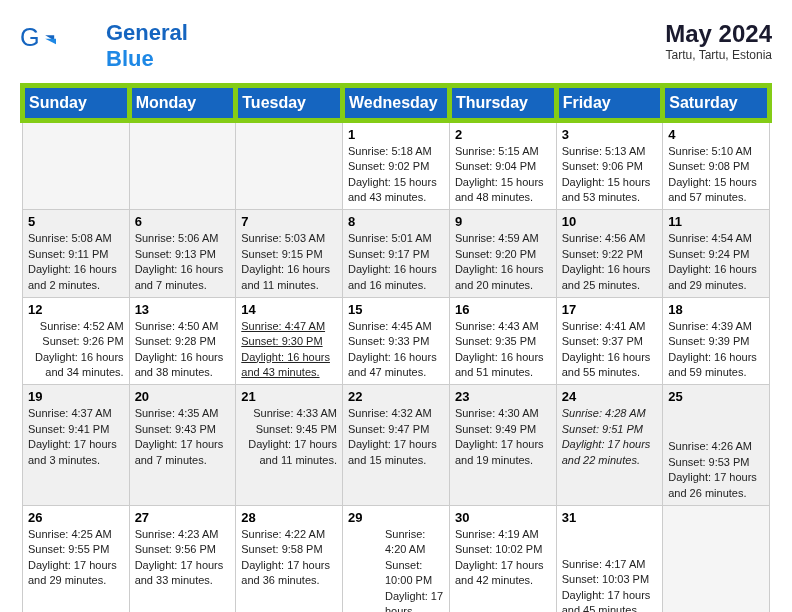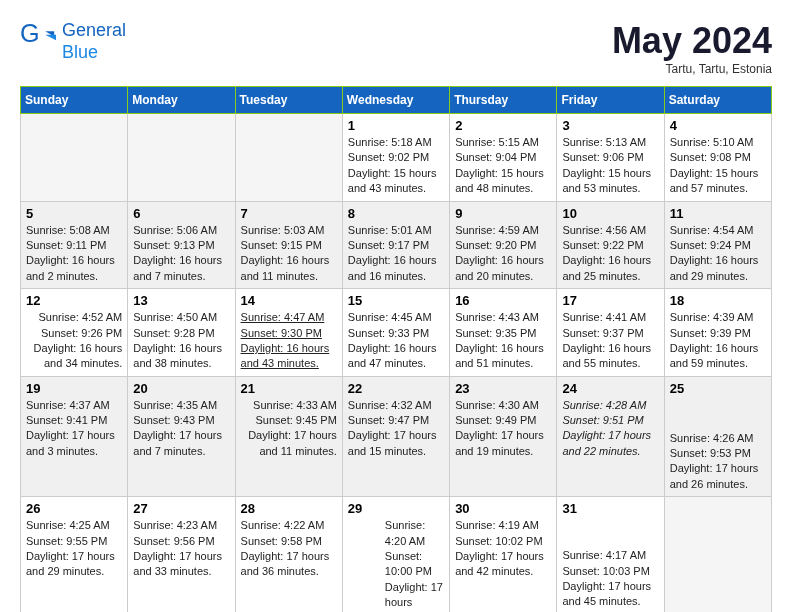--- a/index.html
+++ b/index.html
@@ -15,57 +15,58 @@
       justify-content: space-between;
       align-items: flex-start;
       margin-bottom: 10px;
     }
     .logo {
       display: flex;
       align-items: center;
       gap: 6px;
     }
     .logo-text {
-      font-size: 18px;
-      font-weight: normal;
+      font-size: 22px;
+      font-weight: bold;
       color: #1a1a2e;
       line-height: 1.2;
+      margin-left: 44px;
     }
     .logo-text span {
       color: #1565c0;
     }
     .logo-icon {
       width: 36px;
       height: 36px;
     }
     .title-section {
       text-align: right;
     }
     .month-title {
-      font-size: 36px;
+      font-size: 24px;
       font-weight: bold;
       color: #1a1a2e;
     }
     .location-title {
       font-size: 12px;
       color: #333;
     }
     .calendar {
       width: 100%;
       border-collapse: collapse;
       font-size: 11px;
     }
     .calendar th {
       background: #1565c0;
       color: #fff;
       padding: 6px 4px;
       text-align: left;
-      font-size: 12px;
+      font-size: 16px;
       font-weight: bold;
-      border: 1px solid #84cc16;
+      border: 5px solid #84cc16;
     }
     .calendar td {
       border: 1px solid #ccc;
       vertical-align: top;
       padding: 4px 5px;
       width: 107px;
       min-height: 80px;
       background: #fff;
     }
     .calendar td.empty {

